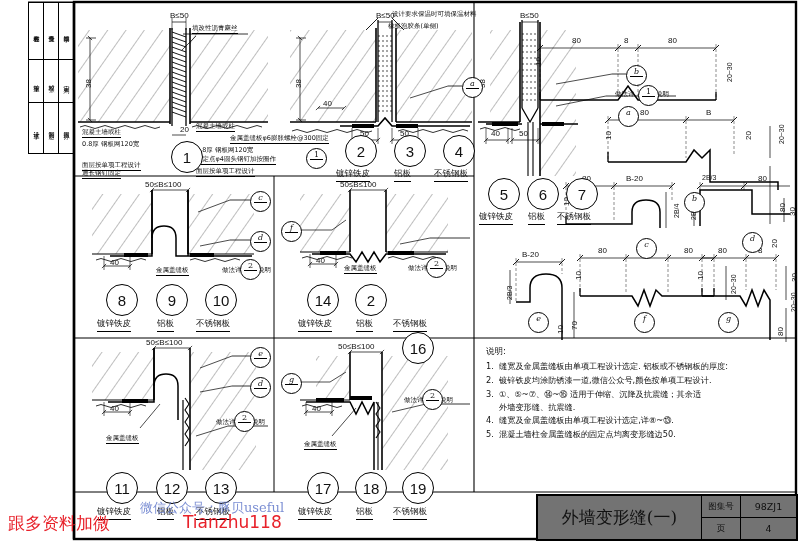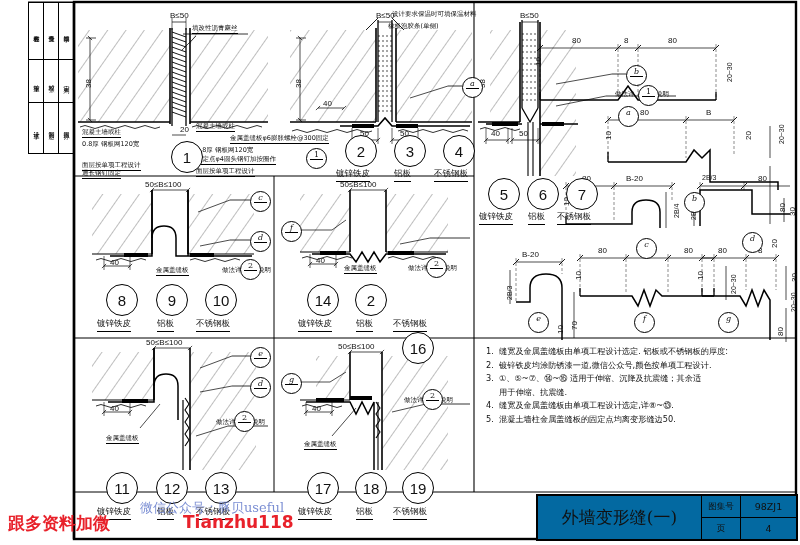--- a/index.html
+++ b/index.html
@@ -5,21 +5,21 @@
   html,body{margin:0;padding:0;background:#fff;}
   body{width:800px;height:545px;overflow:hidden;position:relative;
        font-family:"DejaVu Sans","Liberation Sans",sans-serif;color:#111;}
   #sheet{position:absolute;left:0;top:0;width:800px;height:545px;}
   svg.layer{position:absolute;left:0;top:0;width:800px;height:545px;overflow:visible;}
   .num{font-family:"Liberation Sans",sans-serif;}
 
   
   .wm-blue{position:absolute;color:#5a72c8;opacity:.80;white-space:nowrap;
            font-family:"DejaVu Serif",serif;}
-  .wm-red{position:absolute;color:#e8212a;font-weight:bold;white-space:nowrap;
+  .wm-red{position:absolute;color:#e8212a;font-weight:normal;white-space:nowrap;
           font-family:"DejaVu Sans",sans-serif;}
 
   
   .bub{position:absolute;border:1.6px solid #000;border-radius:50%;
        display:flex;align-items:center;justify-content:center;
        font-family:"Liberation Sans",sans-serif;background:#fff;}
   .bub-big{width:30px;height:30px;font-size:15px;}
   .ref{position:absolute;border:1.1px solid #000;border-radius:50%;
        width:19px;height:19px;background:#fff;}
   .ref .t{position:absolute;left:0;right:0;top:1px;text-align:center;
@@ -44,21 +44,21 @@
   #notes{position:absolute;left:486px;top:345px;width:308px;font-size:8.2px;
          line-height:1.55;font-family:"DejaVu Sans",sans-serif;}
   #notes .hdr{font-size:8.5px;margin-bottom:2px;}
   #notes .row{display:flex;gap:3px;margin-bottom:1px;}
   #notes .n{width:10px;flex:none;}
   #notes .c{flex:1;}
   #notes .sub{margin-left:13px;}
 
   
   #titleblk{position:absolute;left:536px;top:494px;width:258px;height:43px;
-            border:2.2px solid #000;display:flex;background:#0369a1;}
+            border:2.2px solid #000;display:flex;background:#737373;}
   #tb-name{flex:1;display:flex;align-items:center;justify-content:center;
            font-size:17px;border-right:1.6px solid #000;font-family:"DejaVu Serif",serif;}
   #tb-right{width:94px;display:flex;flex-direction:column;}
   #tb-right .r{flex:1;display:flex;}
   #tb-right .r:first-child{border-bottom:1.2px solid #000;}
   #tb-right .k{width:38px;display:flex;align-items:center;justify-content:center;
                font-size:8.5px;border-right:1.2px solid #000;}
   #tb-right .v{flex:1;display:flex;align-items:center;justify-content:center;font-size:9.5px;}
 
   
@@ -733,33 +733,34 @@
   <div class="matlbl" style="left:196px;top:506px;">不锈钢板</div>
 
   <div class="bub bub-big" style="left:307px;top:472px;">17</div>
   <div class="bub bub-big" style="left:355px;top:472px;">18</div>
   <div class="bub bub-big" style="left:402px;top:472px;">19</div>
   <div class="matlbl" style="left:298px;top:506px;">镀锌铁皮</div>
   <div class="matlbl" style="left:356px;top:506px;">铝板</div>
   <div class="matlbl" style="left:393px;top:506px;">不锈钢板</div>
 
   <div id="notes">
+    <div class="hdr">说明:</div>
     <div class="row">
       <div class="n">1.</div>
       <div class="c">缝宽及金属盖缝板由单项工程设计选定. 铝板或不锈钢板的厚度:</div>
     </div>
     <div class="row">
       <div class="n">2.</div>
       <div class="c">镀锌铁皮均涂防锈漆一道,微信公众号,颜色按单项工程设计.</div>
     </div>
     <div class="row">
       <div class="n">3.</div>
       <div class="c">①、⑤~⑦、⑭~⑯ 适用于伸缩、沉降及抗震缝；其余适</div>
     </div>
-    <div class="sub">用于伸缩、抗震缝.</div>
+    <div class="sub">外墙变形缝、抗震缝.</div>
     <div class="row">
       <div class="n">4.</div>
       <div class="c">缝宽及金属盖缝板由单项工程设计选定,详⑧~⑬.</div>
     </div>
     <div class="row">
       <div class="n">5.</div>
       <div class="c">混凝土墙柱金属盖缝板的固定点均离变形缝边50.</div>
     </div>
   </div>
 

